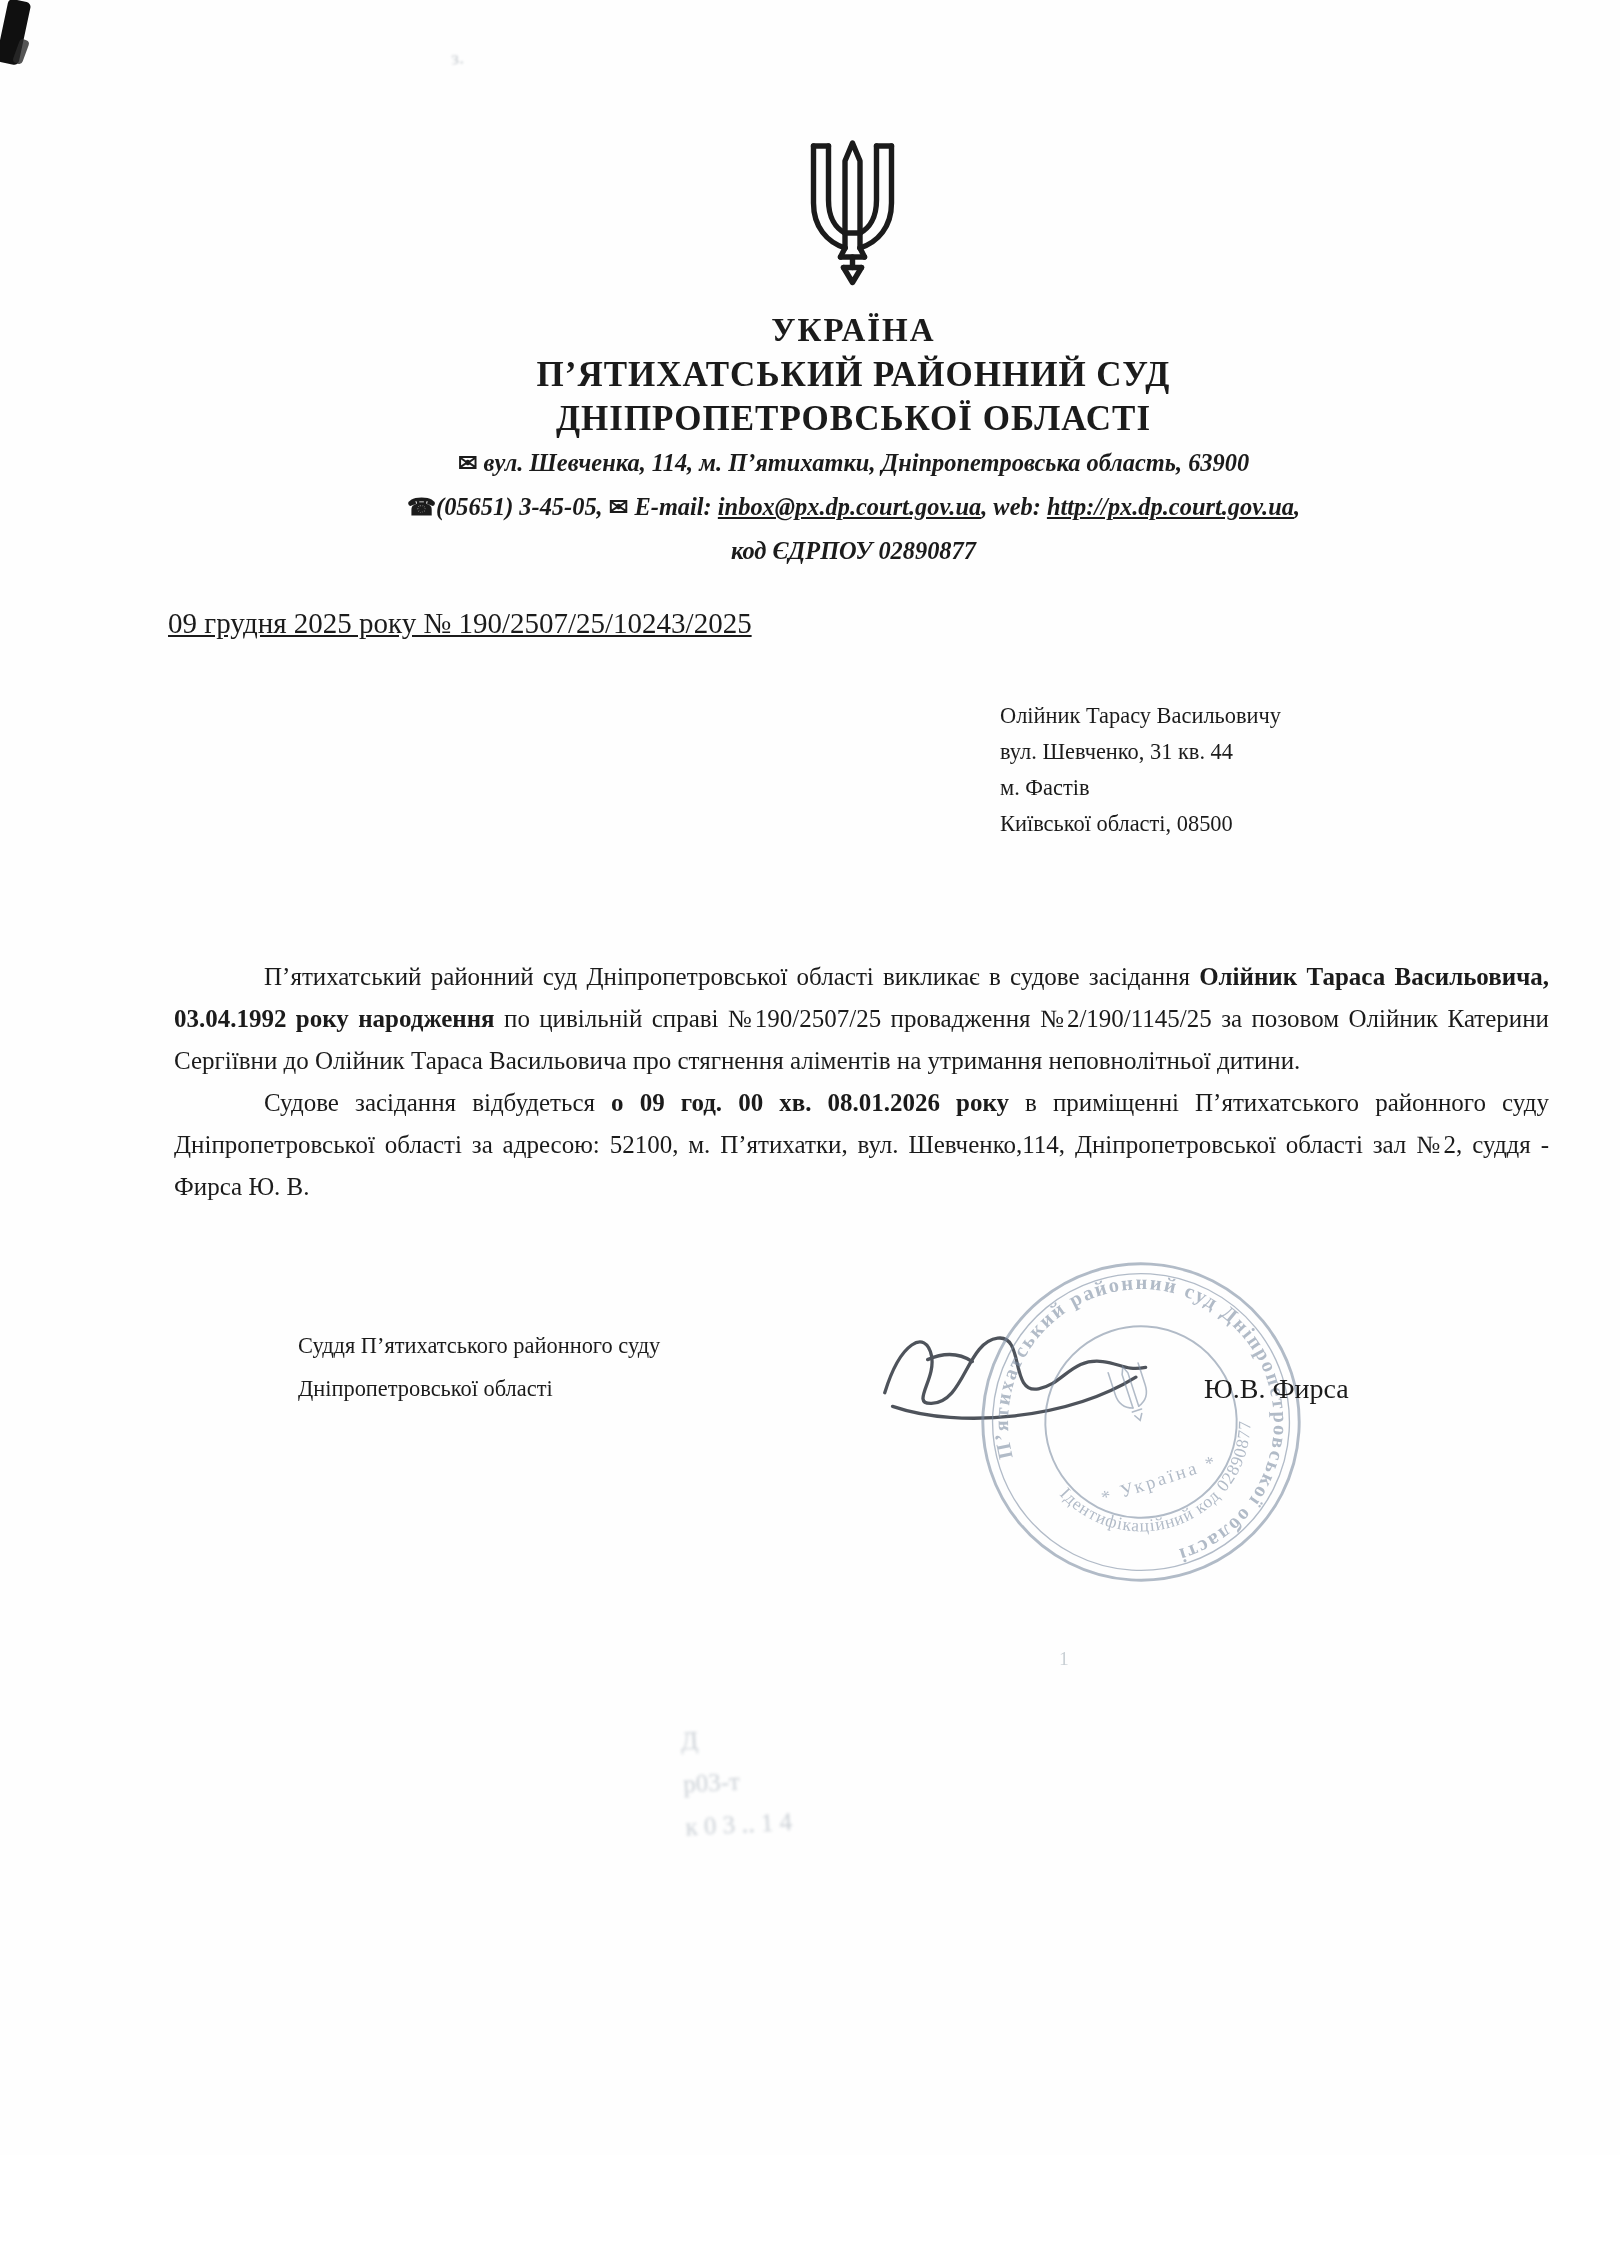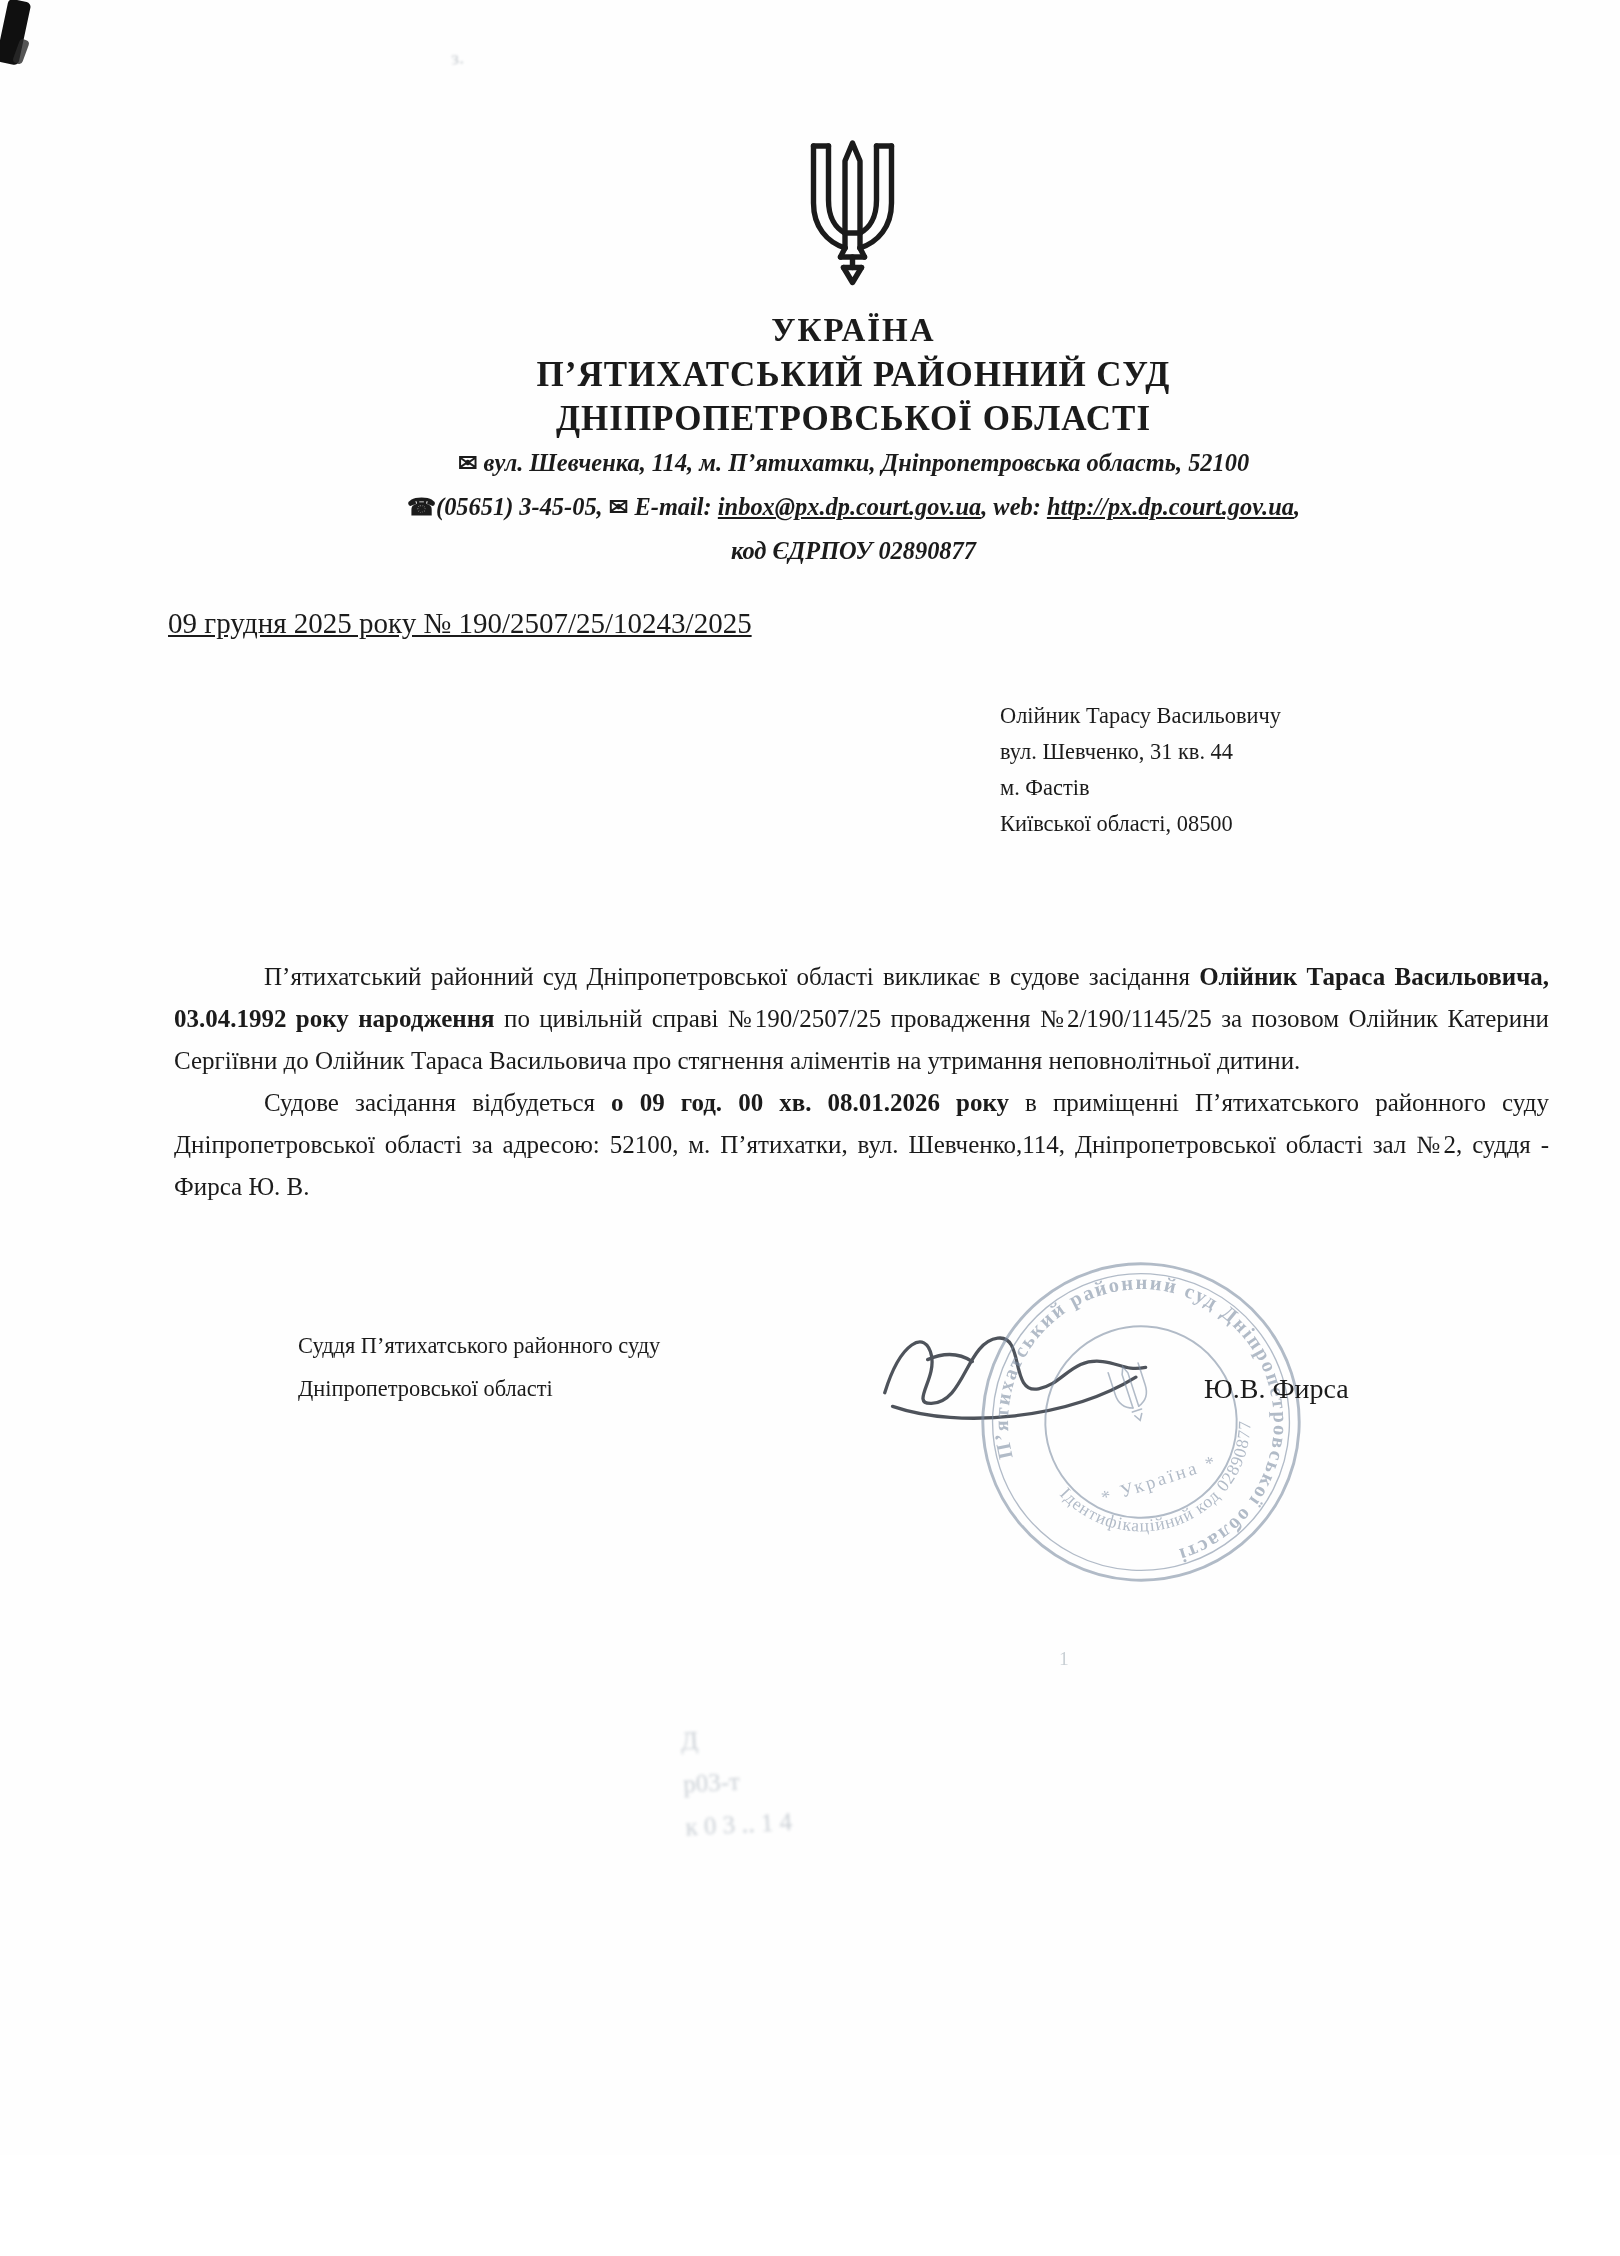--- a/index.html
+++ b/index.html
@@ -88,21 +88,21 @@
       <path d="M29 87 L35 97 L41 87"></path>
     </g>
   </svg>
 
   <div class="abs header">
     <div class="country">УКРАЇНА</div>
     <div class="court">П’ЯТИХАТСЬКИЙ РАЙОННИЙ СУД</div>
     <div class="court">ДНІПРОПЕТРОВСЬКОЇ ОБЛАСТІ</div>
     <div class="addr">
       <span class="icon">✉</span>
-      <span>вул. Шевченка, 114,  м. П’ятихатки,  Дніпропетровська область, 52100</span>
+      <span>вул. Шевченка, 114,  м. П’ятихатки,  Дніпропетровська область, 63900</span>
     </div>
     <div class="addr">
       <span class="icon">☎</span><span>(05651) 3-45-05,</span>
       <span class="icon">✉</span>
       <span>E-mail:</span>
       <span class="u">inbox@px.dp.court.gov.ua</span><span>, web:</span>
       <span class="u">http://px.dp.court.gov.ua</span><span>,</span>
     </div>
     <div class="addr">код ЄДРПОУ 02890877</div>
   </div>

